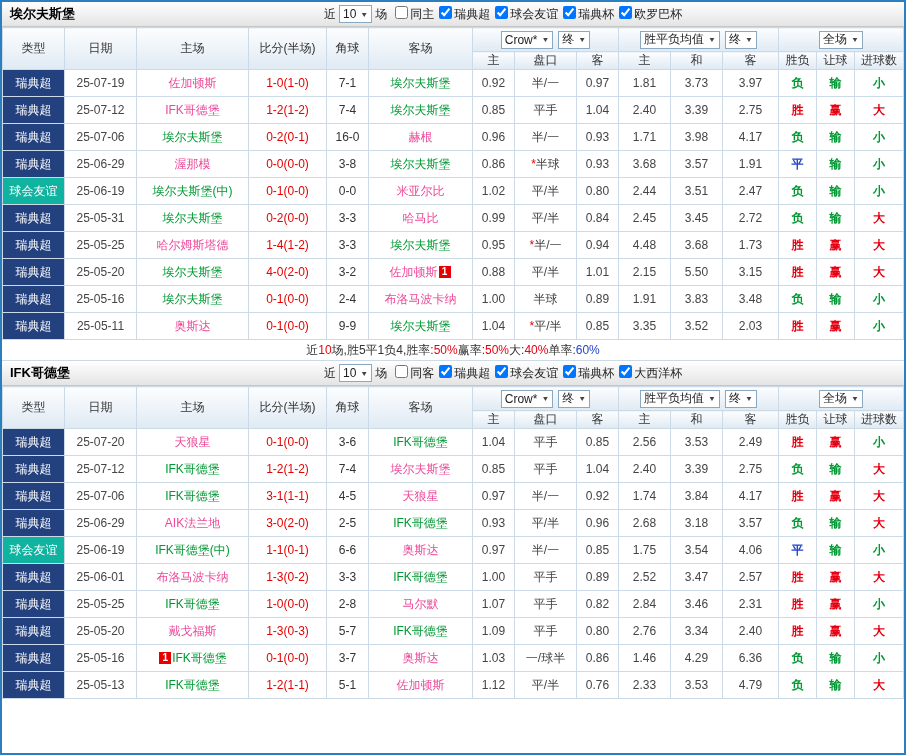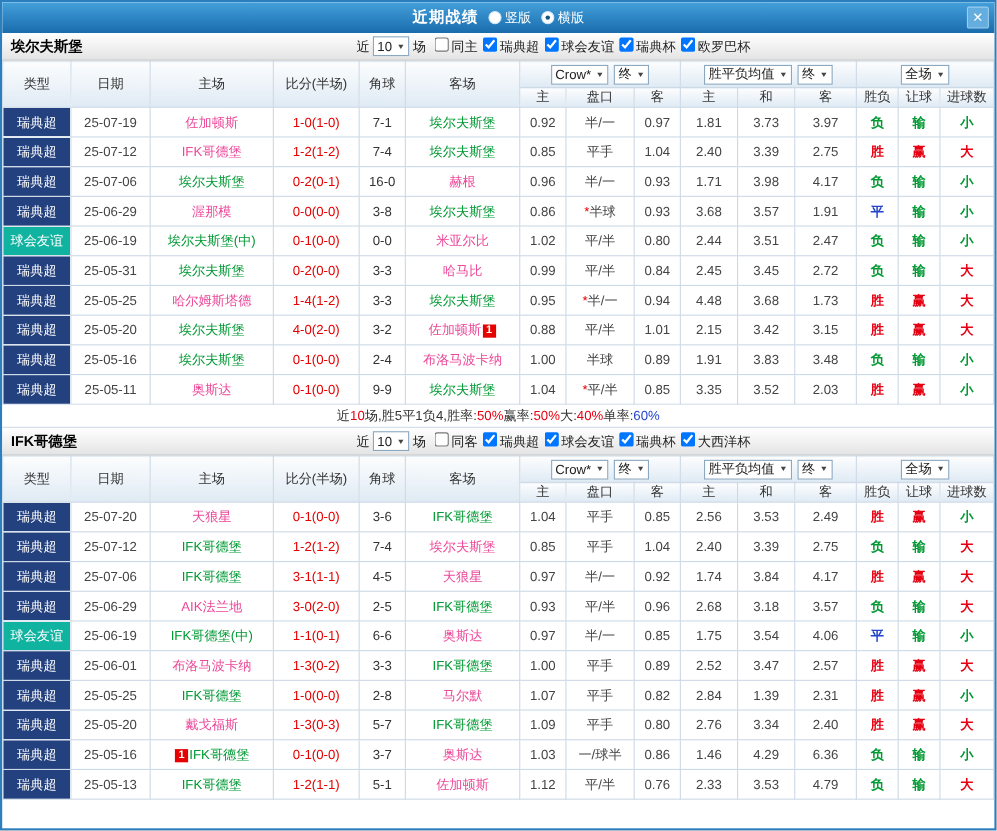--- a/index.html
+++ b/index.html
@@ -50,32 +50,20 @@
   .summary { height:21px; display:flex; align-items:center; justify-content:center; font-size:12px; border-bottom:1px solid #ccd9e6; background:#fff; }
   .sum-text { color:#333; }
   .sum-red { color:#e60012; }
   .sum-blue { color:#2244cc; }
 </style>
 </head>
 <body>
 
 <div class="modal">
 
-  <div class="topbar">
-    <span class="title">近期战绩</span>
-    <label class="radio">
-      <span class="rb"></span>
-      <span>竖版</span>
-    </label>
-    <label class="radio">
-      <span class="rb on"></span>
-      <span>横版</span>
-    </label>
-    <span class="close">✕</span>
-  </div>
 
   <section>
     <div class="filterbar">
       <span class="teamname">埃尔夫斯堡</span>
       <div class="filters">
         <span>近</span>
         <span class="sel">
             <span>10</span>
             <span class="arr">▼</span>
           </span>
@@ -293,21 +281,21 @@
     <td class="type league">瑞典超</td>
     <td class="date">25-05-20</td>
     <td class="teamcell"><span class="tname focal">埃尔夫斯堡</span></td>
     <td class="score">4-0(2-0)</td>
     <td class="corner">3-2</td>
     <td class="teamcell"><span class="tname">佐加顿斯</span><span class="badge">1</span></td>
     <td class="odds">0.88</td>
     <td class="odds">平/半</td>
     <td class="odds">1.01</td>
     <td class="odds">2.15</td>
-    <td class="odds">3.42</td>
+    <td class="odds">5.50</td>
     <td class="odds">3.15</td>
     <td class="res rc-red">胜</td>
     <td class="res rc-red">赢</td>
     <td class="res rc-red">大</td>
   </tr>
           <tr>
     <td class="type league">瑞典超</td>
     <td class="date">25-05-16</td>
     <td class="teamcell"><span class="tname focal">埃尔夫斯堡</span></td>
     <td class="score">0-1(0-0)</td>
@@ -563,21 +551,21 @@
     <td class="type league">瑞典超</td>
     <td class="date">25-05-25</td>
     <td class="teamcell"><span class="tname focal">IFK哥德堡</span></td>
     <td class="score">1-0(0-0)</td>
     <td class="corner">2-8</td>
     <td class="teamcell"><span class="tname">马尔默</span></td>
     <td class="odds">1.07</td>
     <td class="odds">平手</td>
     <td class="odds">0.82</td>
     <td class="odds">2.84</td>
-    <td class="odds">1.39</td>
+    <td class="odds">3.46</td>
     <td class="odds">2.31</td>
     <td class="res rc-red">胜</td>
     <td class="res rc-red">赢</td>
     <td class="res rc-green">小</td>
   </tr>
           <tr>
     <td class="type league">瑞典超</td>
     <td class="date">25-05-20</td>
     <td class="teamcell"><span class="tname">戴戈福斯</span></td>
     <td class="score">1-3(0-3)</td>

